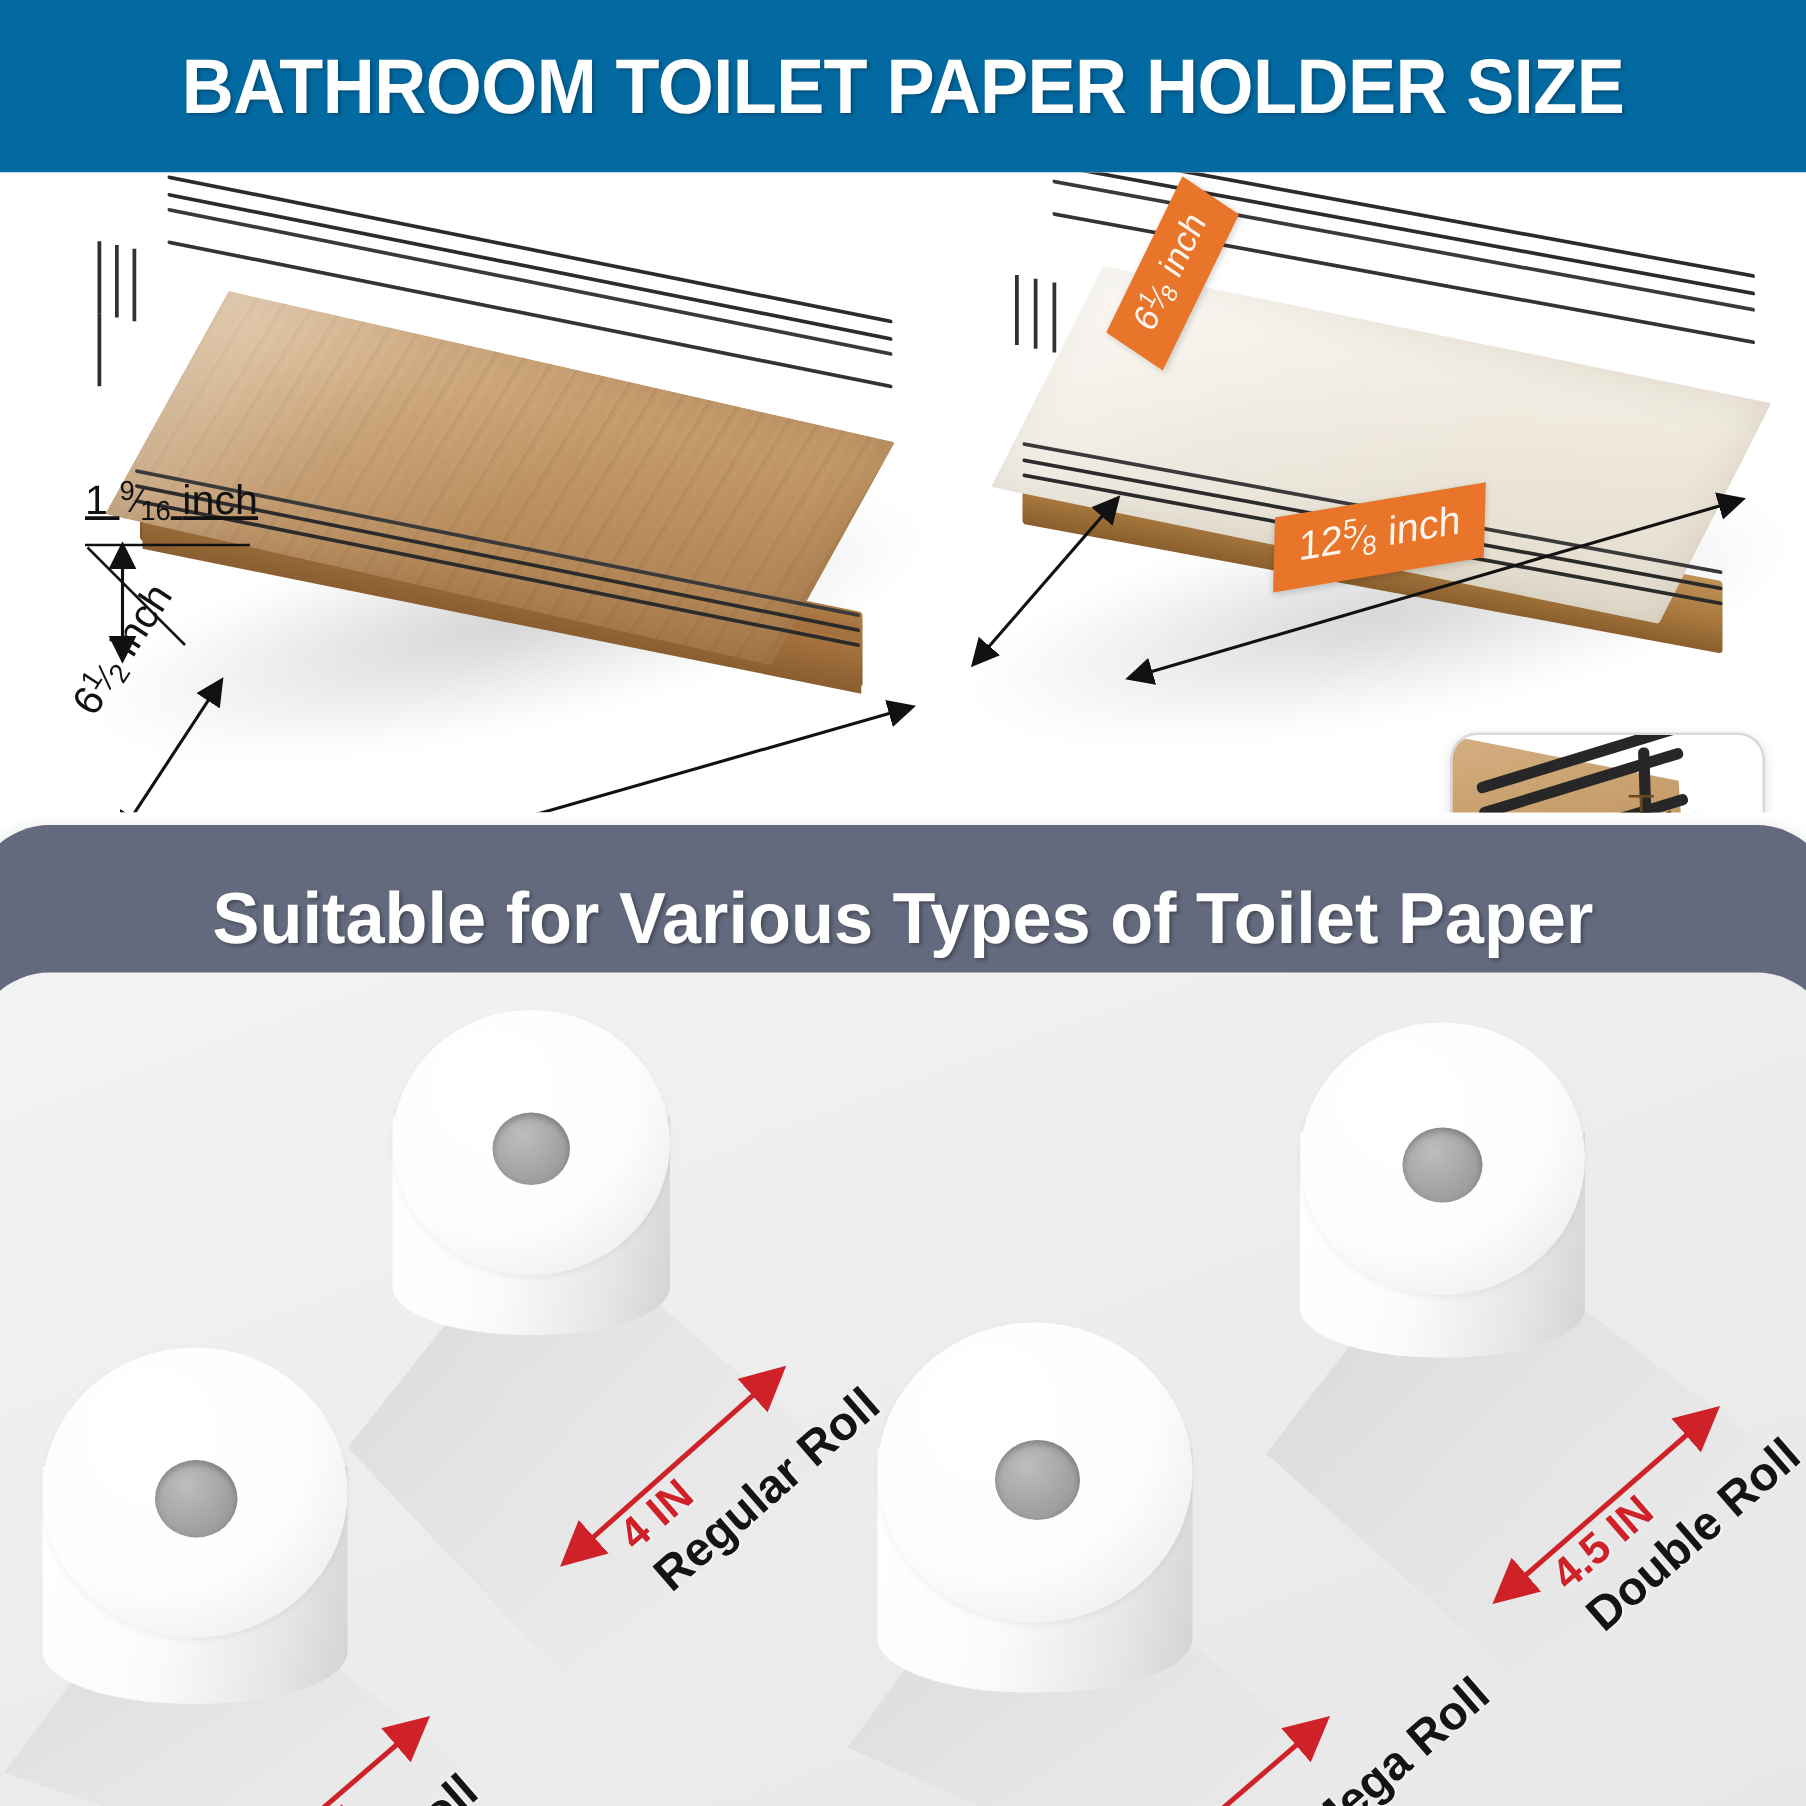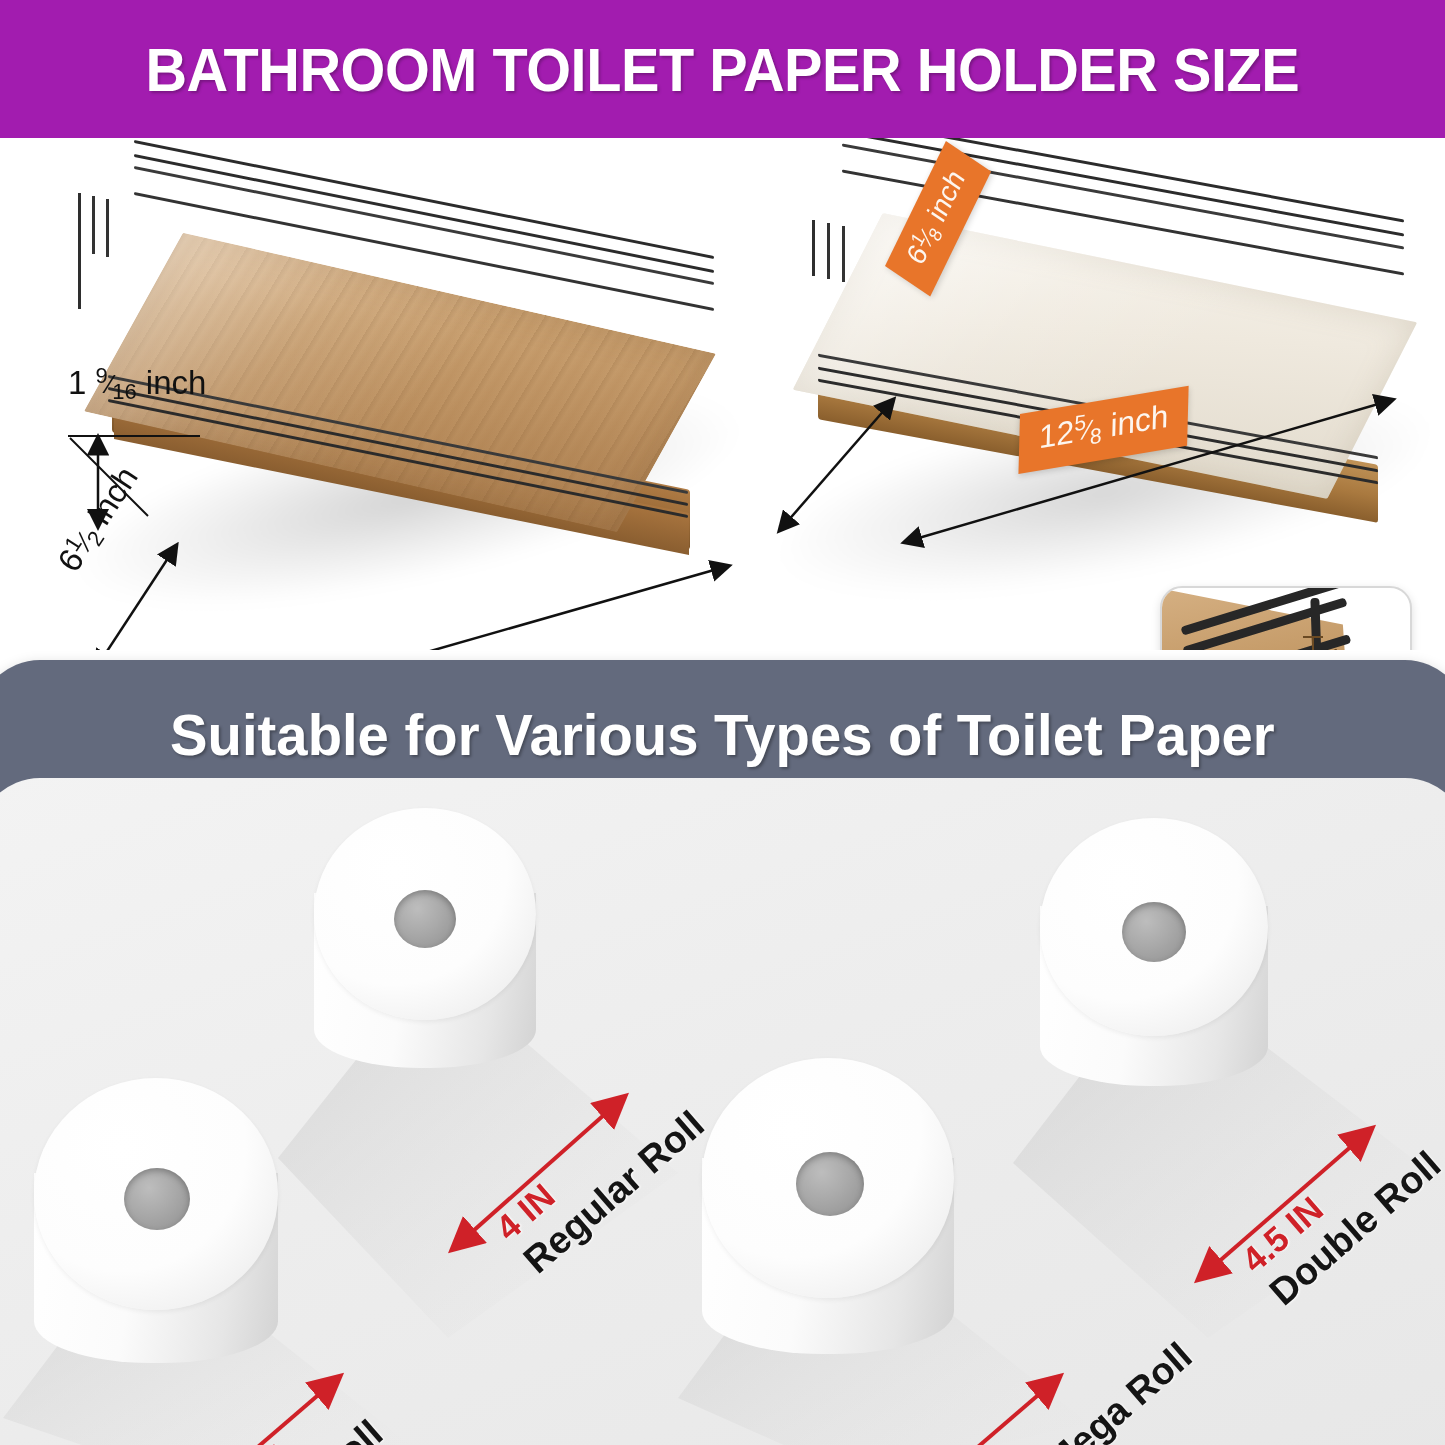--- a/index.html
+++ b/index.html
@@ -7,21 +7,21 @@
   body {
     font-family:"Liberation Sans", sans-serif;
     background:#ffffff;
     overflow:hidden;
     position:relative;
   }
 
   
   .header-banner{
     position:absolute; left:0; top:0; width:1445px; height:138px;
-    background:#a21caf;
+    background:#0369a1;
     display:flex; align-items:center; justify-content:center;
   }
   .header-title{
     color:#ffffff;
     font-family:"Liberation Sans Narrow","Liberation Sans", sans-serif;
     font-weight:bold;
     font-size:62px;
     letter-spacing:-0.5px;
     transform:scaleX(0.93);
     white-space:nowrap;
@@ -132,21 +132,21 @@
   .rt-rail-left{
     position:absolute; left:42px; top:62px; width:3px; height:56px; background:#2e2e2e;
     box-shadow:15px 3px 0 0 #333, 30px 6px 0 0 #333;
   }
 
   
   .dim-label{
     position:absolute; color:#111; font-size:33px; font-weight:400;
     font-family:"Liberation Sans", sans-serif; white-space:nowrap;
   }
-  .lbl-height{ left:68px; top:226px; }
+  .lbl-height{ left:68px; top:243px;text-decoration:underline; }
   .lbl-depth{
     left:50px; top:420px;
     transform:rotate(-57deg); transform-origin:left top;
   }
 
   .frac{ display:inline-block; font-size:.80em; position:relative; top:-1px; }
 
   
   .dim-svg{ position:absolute; left:0; top:0; width:1445px; height:512px; pointer-events:none; }
 

